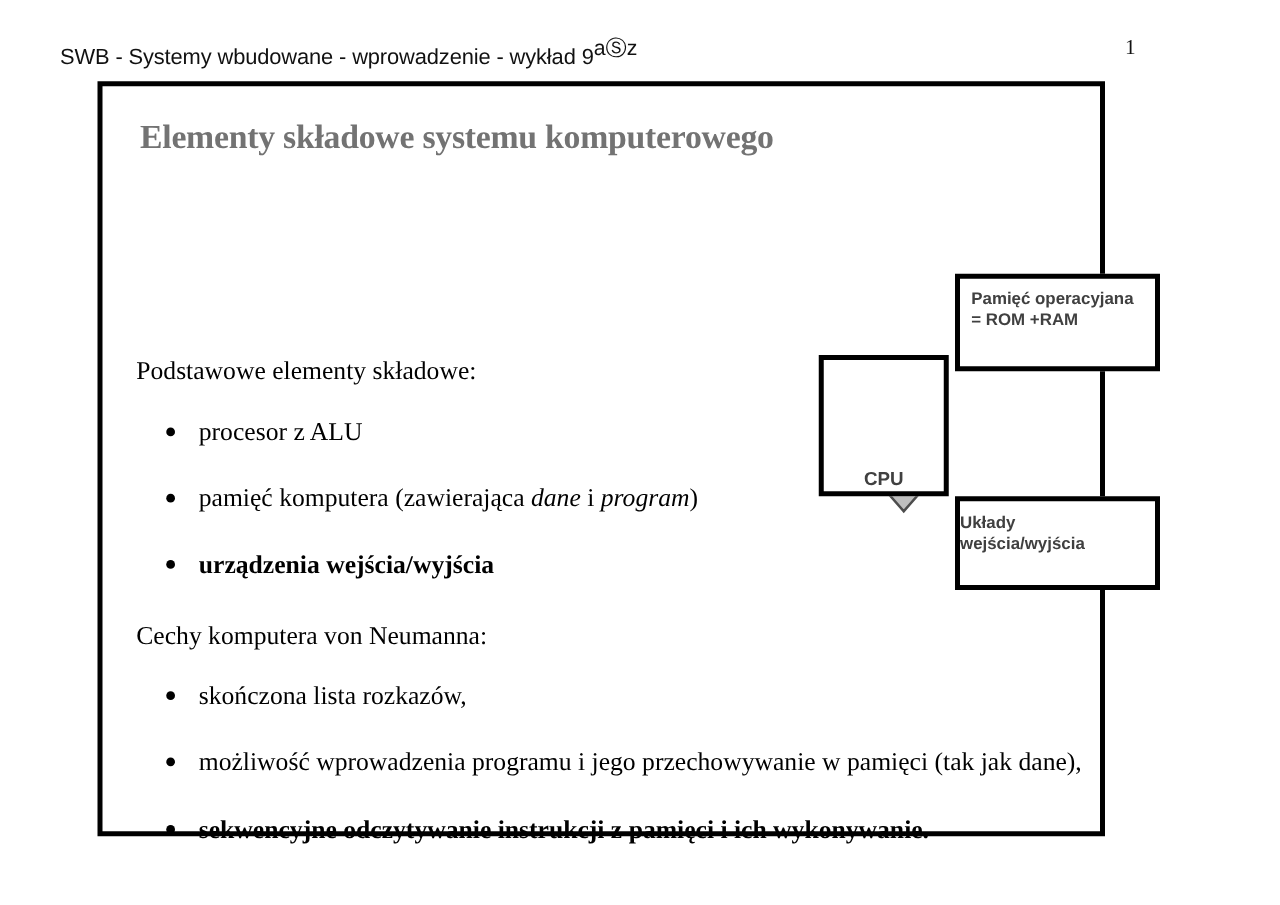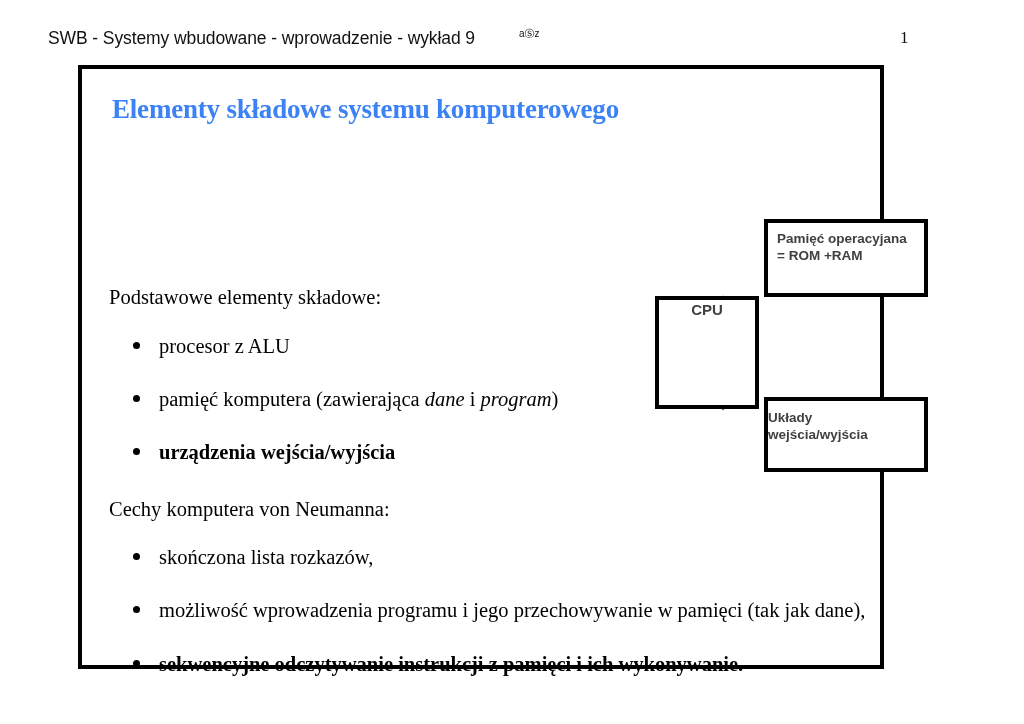--- a/index.html
+++ b/index.html
@@ -27,24 +27,23 @@
     position: absolute;
     left: 48px;
     top: 27px;
     font-family: "Liberation Sans", sans-serif;
     font-size: 17.5px;
     color: #111111;
     white-space: nowrap;
     letter-spacing: -0.1px;
   }
   #header-title .sup {
-    font-size: 10px;
+    font-size: 17px;
     vertical-align: 7px;
     letter-spacing: 0;
-    margin-left: 44px;
   }
   #header-page-number {
     position: absolute;
     left: 900px;
     top: 28px;
     font-family: "Liberation Serif", serif;
     font-size: 17px;
     color: #111111;
   }
 
@@ -60,21 +59,21 @@
     box-sizing: border-box;
   }
 
   #slide-title {
     position: absolute;
     left: 30px;
     top: 25px;
     font-family: "Liberation Serif", serif;
     font-weight: bold;
     font-size: 27px;
-    color: #3b82f6;
+    color: #737373;
     white-space: nowrap;
     letter-spacing: -0.2px;
   }
 
   
   #body-text {
     position: absolute;
     left: 27px;
     top: 218px;
     width: 760px;
@@ -134,25 +133,25 @@
   }
   #box-memory {
     left: 187px;
     top: 70px;
     width: 164px;
     height: 78px;
     padding: 7px 0 0 9px;
   }
   #box-cpu {
     left: 78px;
-    top: 147px;
+    top: 135px;
     width: 104px;
     height: 113px;
     display: flex;
-    align-items: flex-start;
+    align-items: flex-end;
     justify-content: center;
     font-size: 15px;
   }
   #box-io {
     left: 187px;
     top: 248px;
     width: 164px;
     height: 75px;
     padding-top: 8px;
     text-align: left;

